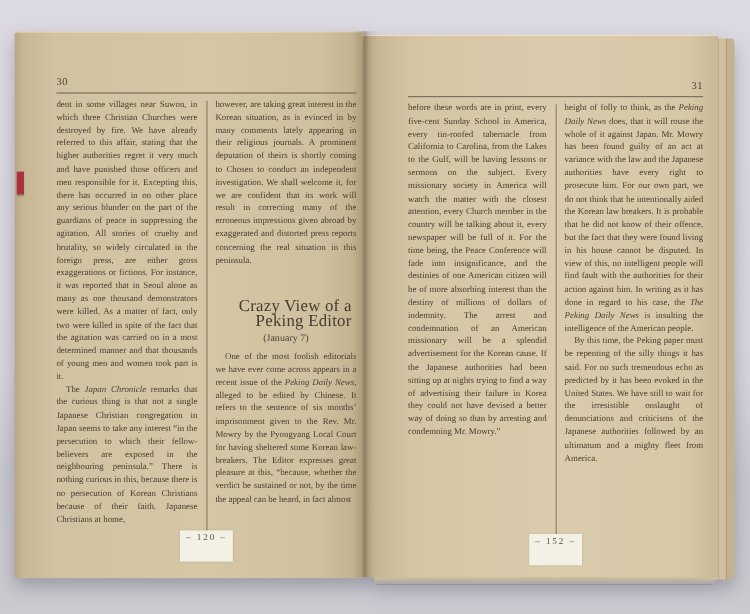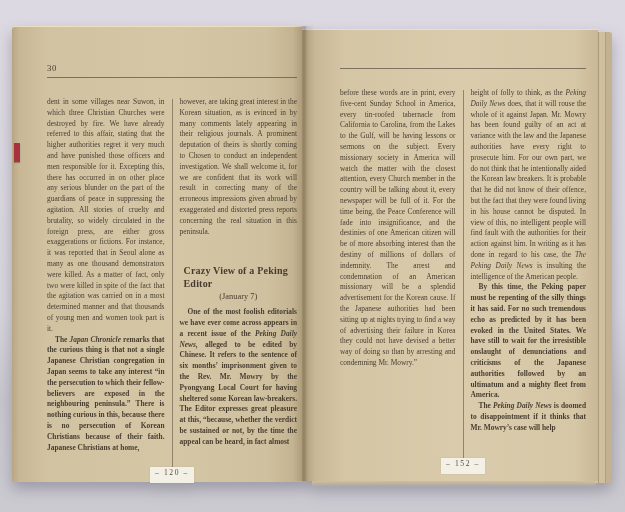--- a/index.html
+++ b/index.html
@@ -40,35 +40,35 @@
   .red-mark{
     position:absolute;left:2px;top:116px;width:6px;height:19px;
     background:#a93240;box-shadow:0 1px 1px rgba(0,0,0,.25);
   }
   .inner{position:absolute;top:36px;}
   .inner-left{left:35px;width:250px;}
   .inner-right{left:38px;width:246px;}
   .pagenum{font-size:8.8px;color:#4a4134;letter-spacing:.5px;height:12px;}
   .pagenum.right{text-align:right;}
   .head-rule{border-top:1px solid #5f5546;margin-top:2px;opacity:.75;}
-  .cols{display:flex;margin-top:19px;height:380px;overflow:hidden;}
+  .cols{display:flex;margin-top:4px;height:380px;overflow:hidden;}
   .col{flex:1;color:#473e31;font-size:7.4px;line-height:10.8px;text-align:justify;}
   .col p{margin:0;}
-  .col p.indent{text-indent:8px;font-weight:bold;}
+  .col p.indent{text-indent:8px;}
   .divider{width:1px;background:rgba(88,75,58,.55);margin:2px 7px 6px 7px;}
   .it{font-style:italic;}
   .heading{
-    margin:27px 4px 2px;font-size:10px;line-height:13px;font-weight:700;
-    text-align:left;color:#453c2f;letter-spacing:.2px;text-indent:0;
+    margin:27px 4px 2px;font-size:14px;line-height:13px;font-weight:400;
+    text-align:right;color:#453c2f;letter-spacing:.2px;text-indent:0;
   }
   .date{text-align:center;font-size:8.4px;color:#473e31;margin-bottom:4px;}
   .folio{
     position:absolute;bottom:-6px;left:50%;transform:translateX(-50%);
     background:#f3f0e6;color:#564c3e;font-size:7.6px;letter-spacing:1.6px;
-    padding:1px 5px 6px;white-space:nowrap;box-shadow:0 0 2px rgba(0,0,0,.08);
+    padding:1px 5px 16px;white-space:nowrap;box-shadow:0 0 2px rgba(0,0,0,.08);
   }
 </style>
 </head>
 <body>
 
 <div class="book">
 
   <div class="stack-right"></div>
   <div class="stack-bottom"></div>
 
@@ -89,30 +89,30 @@
           <div class="date">(January 7)</div>
           <p class="indent"><span>One of the most foolish editorials we have ever come across appears in a recent issue of the </span><span class="it">Peking Daily News,</span><span> alleged to be edited by Chinese.  It refers to the sentence of six months’ imprisonment given to the Rev. Mr. Mowry by the Pyongyang Local Court for having sheltered some Korean law-breakers.  The Editor expresses great pleasure at this, “because, whether the verdict be sustained or not, by the time the appeal can be heard, in fact almost</span></p>
         </div>
       </div>
       <div class="folio">– 120 –</div>
     </div>
   </div>
 
   <div class="page page-right">
     <div class="inner inner-right">
+      <div class="pagenum right">31</div>
       <div class="head-rule"></div>
       <div class="cols">
         <div class="col">
           <p>before these words are in print, every five-cent Sunday School in America, every tin-roofed tabernacle from California to Carolina, from the Lakes to the Gulf, will be having lessons or sermons on the subject.  Every missionary society in America will watch the matter with the closest attention, every Church member in the country will be talking about it, every newspaper will be full of it.  For the time being, the Peace Conference will fade into insignificance, and the destinies of one American citizen will be of more absorbing interest than the destiny of millions of dollars of indemnity.  The arrest and condemnation of an American missionary will be a splendid advertisement for the Korean cause.  If the Japanese authorities had been sitting up at nights trying to find a way of advertising their failure in Korea they could not have devised a better way of doing so than by arresting and condemning Mr. Mowry.”</p>
         </div>
         <div class="divider"></div>
         <div class="col">
           <p><span>height of folly to think, as the </span><span class="it">Peking Daily News</span><span> does, that it will rouse the whole of it against Japan.  Mr. Mowry has been found guilty of an act at variance with the law and the Japanese authorities have every right to prosecute him.  For our own part, we do not think that he intentionally aided the Korean law breakers.  It is probable that he did not know of their offence, but the fact that they were found living in his house cannot be disputed.  In view of this, no intelligent people will find fault with the authorities for their action against him.  In writing as it has done in regard to his case, the </span><span class="it">The Peking Daily News</span><span> is insulting the intelligence of the American people.</span></p>
           <p class="indent">By this time, the Peking paper must be repenting of the silly things it has said.  For no such tremendous echo as predicted by it has been evoked in the United States.  We have still to wait for the irresistible onslaught of denunciations and criticisms of the Japanese authorities followed by an ultimatum and a mighty fleet from America.</p>
-          <p class="indent"><span>The </span><span class="it">Peking Daily News</span><span> is doomed to disappointment if it thinks that Mr. Mowry’s case will help</span></p>
         </div>
       </div>
       <div class="folio">– 152 –</div>
     </div>
   </div>
 
   <div class="gutter"></div>
 </div>
 
 </body></html>

